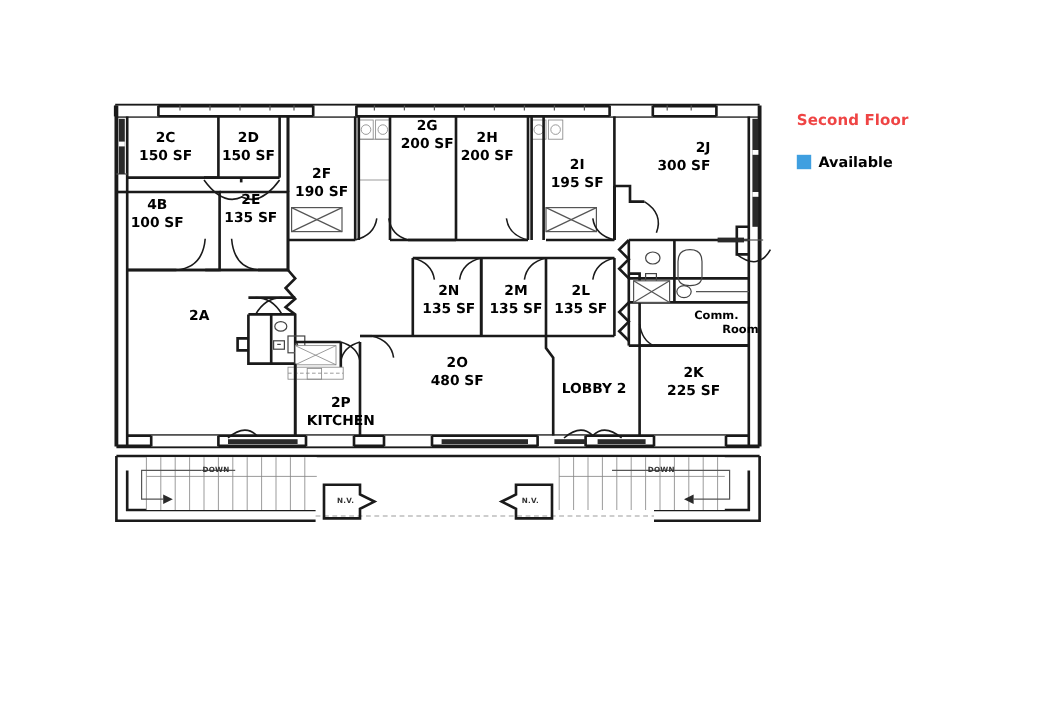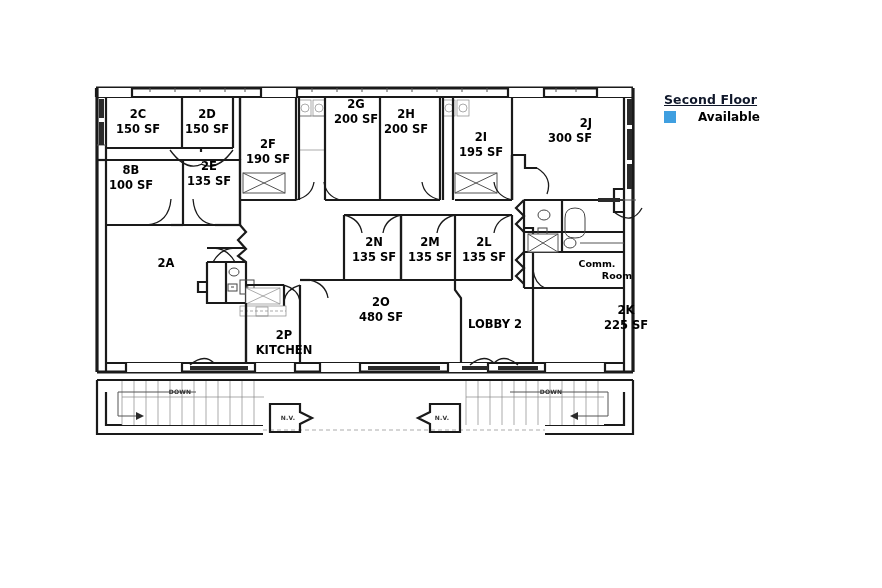--- a/index.html
+++ b/index.html
@@ -3,24 +3,24 @@
 <meta charset="utf-8">
 <style>
   html,body{margin:0;padding:0;background:#ffffff;}
   body{width:882px;height:588px;position:relative;overflow:hidden;
        font-family:"DejaVu Sans","Liberation Sans",sans-serif;}
 
   #plan{position:absolute;left:0;top:0;width:882px;height:588px;}
 
   
   .legend{position:absolute;left:664px;top:92px;width:140px;}
-  .legend-title{color:#0f172a;font-weight:bold;font-size:12.5px;
-                text-decoration:underline;letter-spacing:.1px;
+  .legend-title{color:#ef4444;font-weight:bold;font-size:12.5px;
+                letter-spacing:.1px;
                 font-family:"DejaVu Sans","Liberation Sans",sans-serif;}
-  .legend-row{display:flex;align-items:center;gap:22px;margin-top:3px;}
+  .legend-row{display:flex;align-items:center;gap:6px;margin-top:21px;}
   .legend-swatch{width:12px;height:12px;background:#3f9fe0;display:block;}
   .legend-label{font-size:12px;font-weight:bold;color:#000;
                 font-family:"DejaVu Sans","Liberation Sans",sans-serif;}
 
   
   .lbl{position:absolute;text-align:center;color:#000;
        font-family:"DejaVu Sans","Liberation Sans",sans-serif;
        font-weight:bold;line-height:1.30;white-space:pre;
        transform:translate(-50%,-50%);}
   .lbl.s12{font-size:11.5px;}
@@ -372,26 +372,26 @@
 </svg>
 
 <div id="room-labels">
     <div class="lbl s12" style="left: 138px; top: 122px;"><span>2C</span><span class="l2">150 SF</span></div>
     <div class="lbl s12" style="left: 207px; top: 122px;"><span>2D</span><span class="l2">150 SF</span></div>
     <div class="lbl s12" style="left: 268px; top: 124px; margin-top: 28px;"><span>2F</span><span class="l2">190 SF</span></div>
     <div class="lbl s12" style="left: 346px; top: 112px; padding-left: 20px;"><span>2G</span><span class="l2">200 SF</span></div>
     <div class="lbl s12" style="left: 406px; top: 122px;"><span>2H</span><span class="l2">200 SF</span></div>
     <div class="lbl s12" style="left: 481px; top: 145px;"><span>2I</span><span class="l2">195 SF</span></div>
     <div class="lbl s12" style="left: 570px; top: 131px; text-align: right;"><span>2J</span><span class="l2">300 SF</span></div>
-    <div class="lbl s12" style="left: 131px; top: 178px;"><span>8B</span><span class="l2">100 SF</span></div>
+    <div class="lbl s12" style="left: 131px; top: 178px;"><span>4B</span><span class="l2">100 SF</span></div>
     <div class="lbl s12" style="left: 209px; top: 174px;"><span>2E</span><span class="l2">135 SF</span></div>
     <div class="lbl s12" style="left: 374px; top: 250px;"><span>2N</span><span class="l2">135 SF</span></div>
     <div class="lbl s12" style="left: 430px; top: 250px;"><span>2M</span><span class="l2">135 SF</span></div>
     <div class="lbl s12" style="left: 484px; top: 250px;"><span>2L</span><span class="l2">135 SF</span></div>
-    <div class="lbl s12" style="left: 578px; top: 318px; margin-left: 48px;"><span>2K</span><span class="l2">225 SF</span></div>
+    <div class="lbl s12" style="left: 578px; top: 318px;"><span>2K</span><span class="l2">225 SF</span></div>
     <div class="lbl s12" style="left: 381px; top: 310px; text-align: center;"><span>2O</span><span class="l2">480 SF</span></div>
     <div class="lbl s12" style="left: 166px; top: 263px;"><span>2A</span></div>
     <div class="lbl s12" style="left: 284px; top: 343px;"><span>2P</span><span class="l2">KITCHEN</span></div>
   </div>
 <div id="text-labels">
     <div class="lbl s12" style="left: 495px; top: 324px;">LOBBY 2</div>
     <div class="lbl s10" style="left: 597px; top: 264px;">Comm.</div>
     <div class="lbl s10" style="left: 597px; top: 276px; margin-left: 20px;">Room</div>
     <div class="lbl s8" style="left: 180px; top: 392px;">DOWN</div>
     <div class="lbl s8" style="left: 551px; top: 392px;">DOWN</div>

